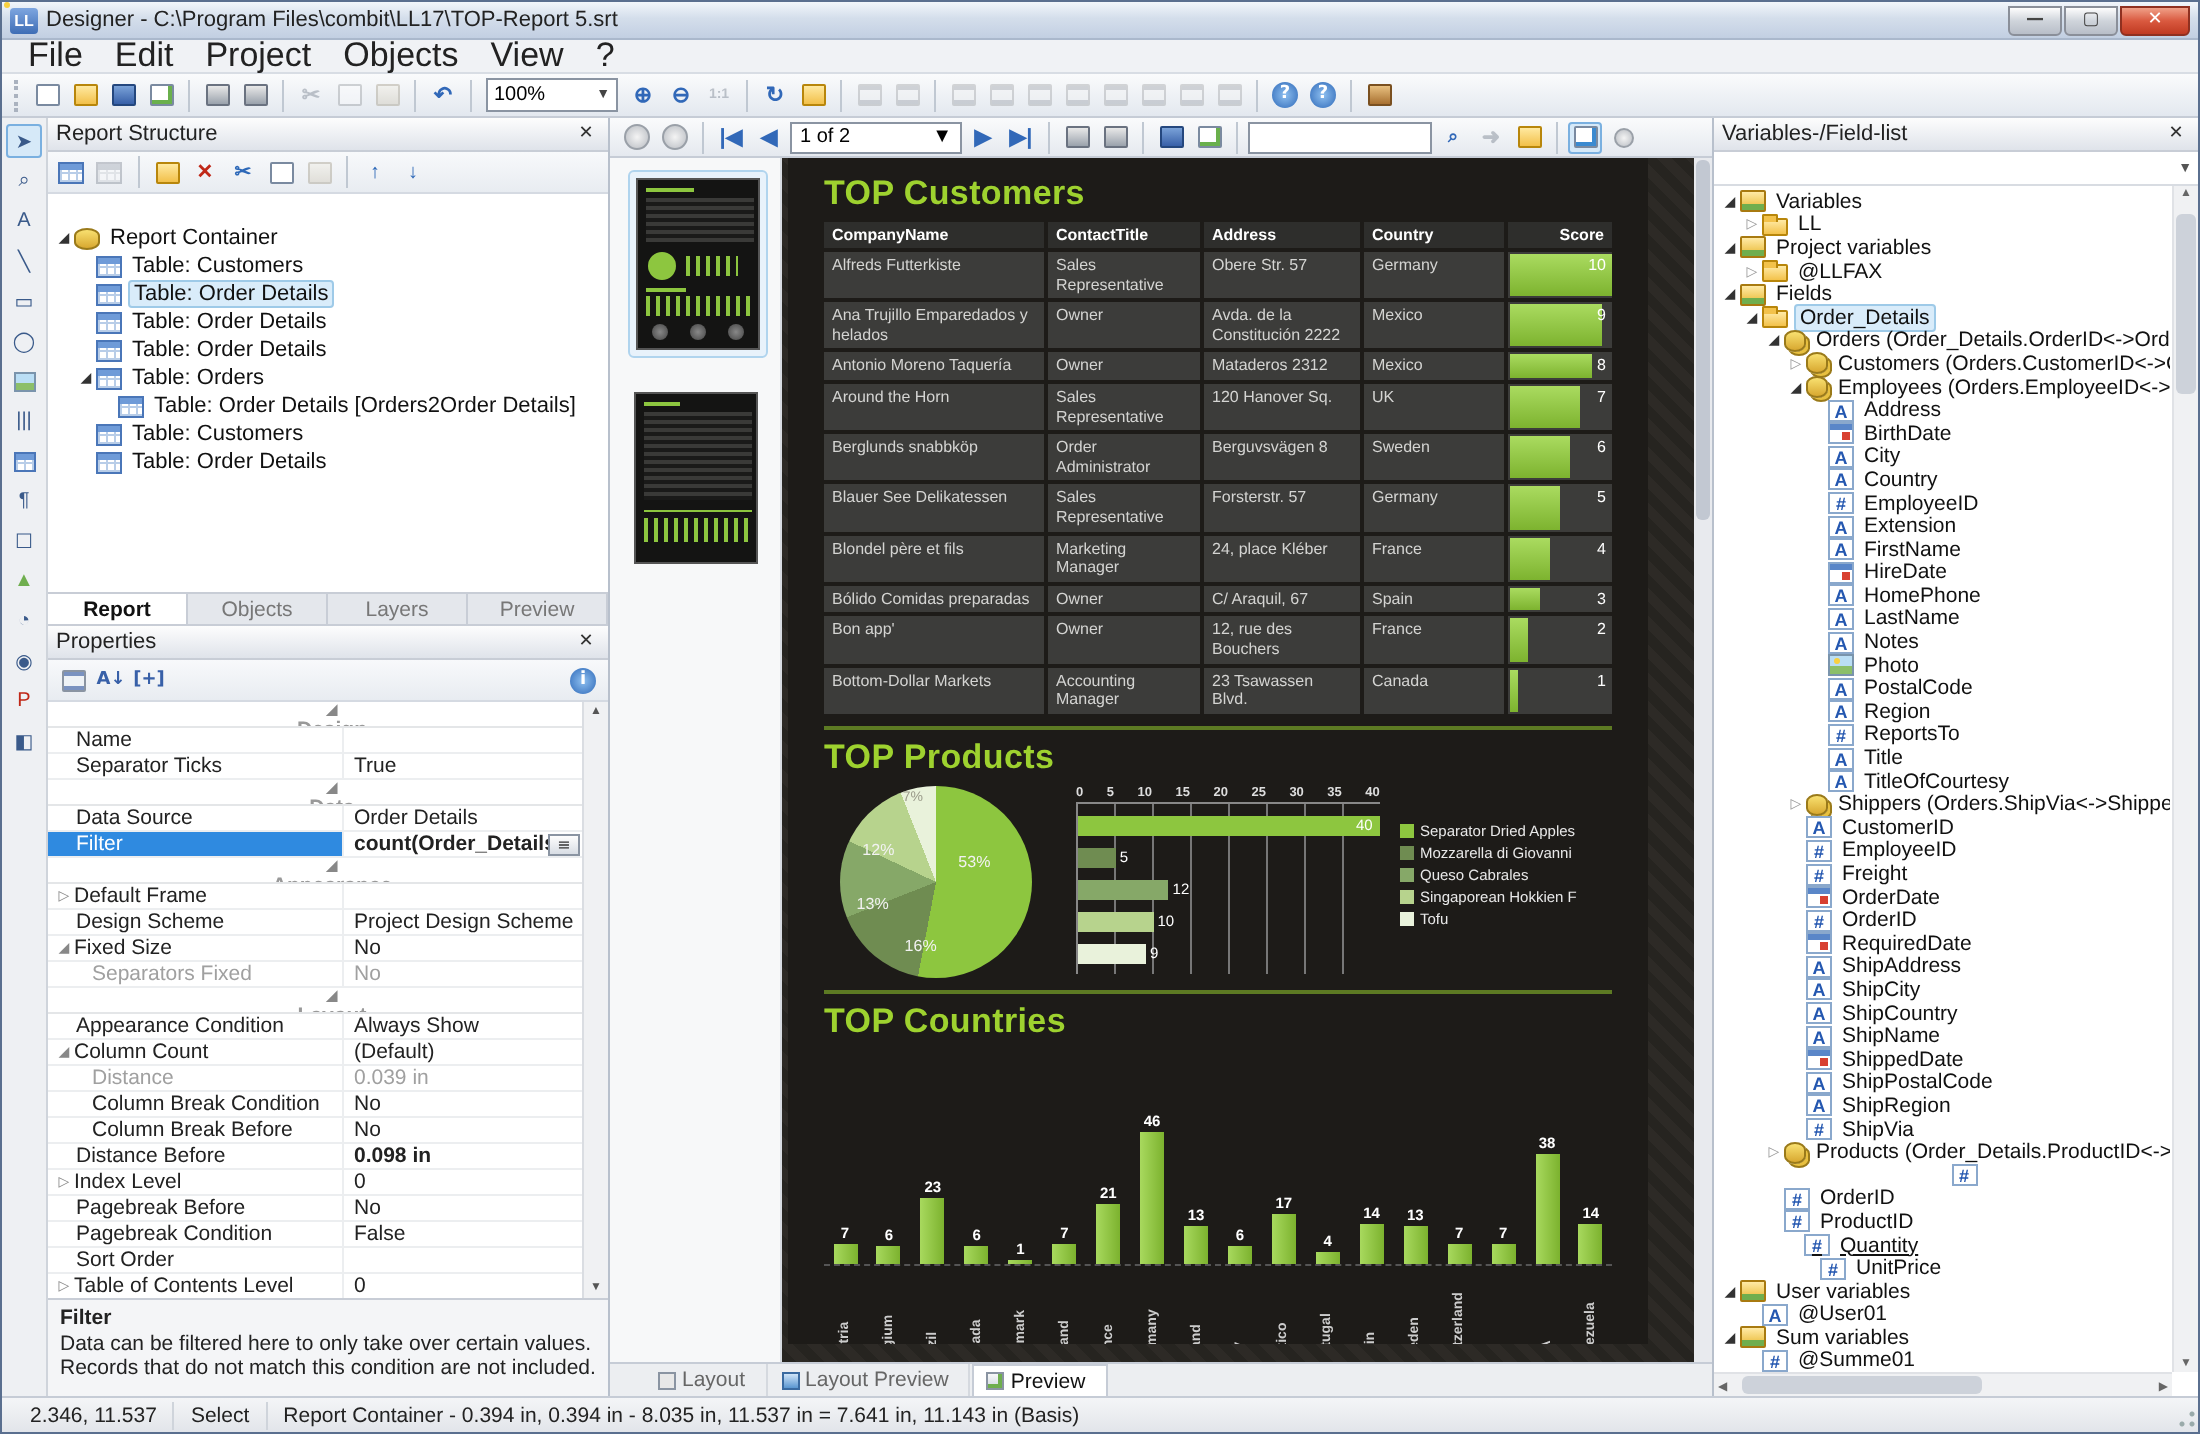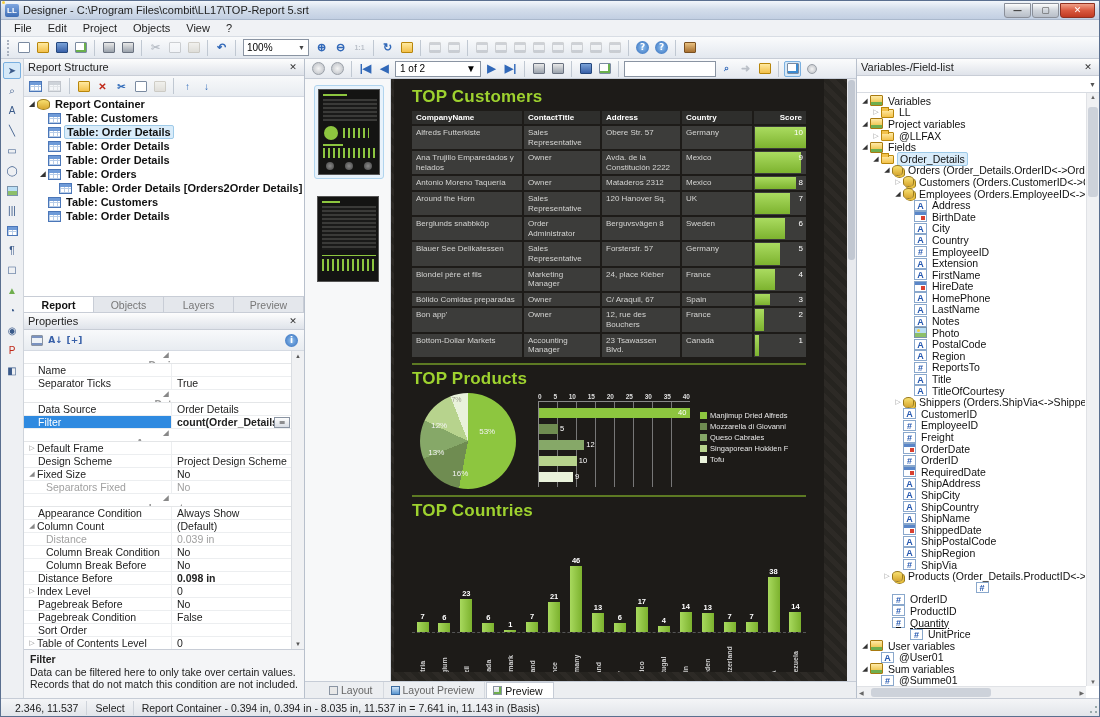--- a/index.html
+++ b/index.html
@@ -9,21 +9,21 @@
   
   .titlebar { height:19px; background:linear-gradient(#f2f6fb,#d4deeb 45%,#c2cfe2); display:flex; align-items:center; padding:0 4px; flex:none; border-bottom:1px solid #aab8cc;}
   .app-icon { width:14px; height:13px; background:linear-gradient(#7ea6e0,#3e6db5); color:#fff; font:bold 8px/13px "Liberation Sans",sans-serif; text-align:center; border-radius:2px; margin-right:4px;}
   .title-text { font-size:11px; color:#222; flex:1; }
   .winbtns { display:flex; gap:1px; }
   .winbtn { width:27px; height:15px; border:1px solid #8a8f99; border-radius:0 0 3px 3px; background:linear-gradient(#fdfdfd,#cfd4db 50%,#b8bec8); color:#444; font:bold 9px/13px "DejaVu Sans",sans-serif; text-align:center; }
   .winbtn.close { width:35px; background:linear-gradient(#f0a088,#d9593f 50%,#c03a22); color:#fff; border-color:#8f3020;}
 
   
   .menubar { height:17px; background:#f0f2f5; display:flex; align-items:center; padding-left:6px; gap:2px; flex:none; border-bottom:1px solid #d8dde4;}
-  .menu-item { font-size:11px; color:#222; padding:1px 7px;text-align:center; }
+  .menu-item { font-size:17px; color:#222; padding:1px 7px;text-align:center; }
 
   
   .toolbar { height:22px; background:linear-gradient(#fafbfc,#e3e8ef); display:flex; align-items:center; padding:0 4px; gap:2px; flex:none; border-bottom:1px solid #c6ccd6;}
   .grip { width:4px; height:16px; border-left:2px dotted #aab2bf; margin:0 2px; }
   .tsep { width:1px; height:16px; background:#c0c8d2; margin:0 3px; }
   .tbi { width:17px; height:16px; border-radius:2px; display:flex; align-items:center; justify-content:center; font-size:10px; }
   .tbi .g { width:12px; height:11px; border-radius:1px; display:block; }
   .tbi.gray { opacity:.35; filter:grayscale(.8); }
   .g-page { background:#fff; border:1px solid #7a8aa0; }
   .g-folder { background:linear-gradient(#ffe9a0,#f2c04a); border:1px solid #b8860b; }
@@ -47,21 +47,21 @@
   .tsi { width:18px; height:17px; display:flex; align-items:center; justify-content:center; font-size:10px; color:#3a5a8a; border:1px solid transparent; border-radius:2px; }
   .tsi.sel { border-color:#7ab0e0; background:#d6e9f8; }
   .tsi .sq { width:11px; height:10px; display:block; }
 
   
   .leftcol { width:281px; display:flex; flex-direction:column; border-right:1px solid #b8c0cc; background:#f4f5f7; flex:none; min-height:0;}
   .panel-header { height:17px; background:linear-gradient(#fdfdfd,#dfe3ea); border-bottom:1px solid #c8cdd6; display:flex; align-items:center; padding:0 4px; font-size:11px; color:#222; flex:none;}
   .panel-header .ph-title { flex:1; }
   .ph-x { font:bold 9px "DejaVu Sans",sans-serif; color:#333; width:14px; text-align:center; }
   .pane-toolbar { height:21px; background:linear-gradient(#f8f9fb,#e8ecf1); display:flex; align-items:center; padding:0 4px; gap:2px; border-bottom:1px solid #d5dae2; flex:none;}
-  .rs-tree { flex:1; background:#fff; overflow:hidden; padding-top:0;font-weight:bold; }
+  .rs-tree { flex:1; background:#fff; overflow:hidden; padding-top:15px; }
   .tree-row { display:flex; align-items:center; height:14px; font-size:11px; color:#111; white-space:nowrap; }
   .exp { width:10px; flex:none; font-size:7px; color:#999; text-align:center; }
   .exp.open { color:#333; }
   .tree-label { padding:0 2px; overflow:hidden; text-overflow:clip; }
   .tree-label.sel { background:#d9ecfa; border:1px solid #9ecae8; border-radius:2px; }
 
   
   .ic { width:13px; height:11px; flex:none; margin-right:3px; position:relative; display:inline-block; }
   .ic-table { background:#fff; border:1px solid #4a76b8; background-image:linear-gradient(#6f9bd8 3px,transparent 3px), linear-gradient(90deg,#b8cde8 1px,transparent 1px), linear-gradient(#b8cde8 1px,transparent 1px); background-size:100% 100%, 4px 100%, 100% 4px; }
   .ic-db { background:linear-gradient(#f8e070,#d8a830); border:1px solid #9a7a1a; border-radius:50%/35%; }
@@ -812,21 +812,21 @@
                     </div>
                     <div class="hb-row">
                       <div class="hb-bar" style="width: 22.5%; background: rgb(233, 242, 219);"></div>
                       <span class="hb-val" style="left: 22.5%;">9</span>
                     </div>
                   </div>
               </div>
               <div class="legend" id="legend">
                   <div class="leg-row">
                     <span class="leg-sw" style="background: rgb(141, 198, 63);"></span>
-                    <span class="leg-lb">Manjimup Dried Alfreds</span>
+                    <span class="leg-lb">Separator Dried Apples</span>
                   </div>
                   <div class="leg-row">
                     <span class="leg-sw" style="background: rgb(111, 140, 81);"></span>
                     <span class="leg-lb">Mozzarella di Giovanni</span>
                   </div>
                   <div class="leg-row">
                     <span class="leg-sw" style="background: rgb(134, 168, 104);"></span>
                     <span class="leg-lb">Queso Cabrales</span>
                   </div>
                   <div class="leg-row">
@@ -1223,21 +1223,21 @@
             <div class="tree-row" style="padding-left: 25px;">
               <span class="exp"></span>
               <span class="ic ic-num"></span>
               <span class="tree-label">OrderID</span>
             </div>
             <div class="tree-row" style="padding-left: 25px;">
               <span class="exp"></span>
               <span class="ic ic-num"></span>
               <span class="tree-label">ProductID</span>
             </div>
-            <div class="tree-row" style="padding-left: 25px; text-decoration: underline;">
+            <div class="tree-row" style="padding-left: 35px; text-decoration: underline;">
               <span class="exp"></span>
               <span class="ic ic-num"></span>
               <span class="tree-label">Quantity</span>
             </div>
             <div class="tree-row" style="padding-left: 25px; margin-left: 18px;">
               <span class="exp"></span>
               <span class="ic ic-num"></span>
               <span class="tree-label">UnitPrice</span>
             </div>
             <div class="tree-row" style="padding-left: 3px;">

